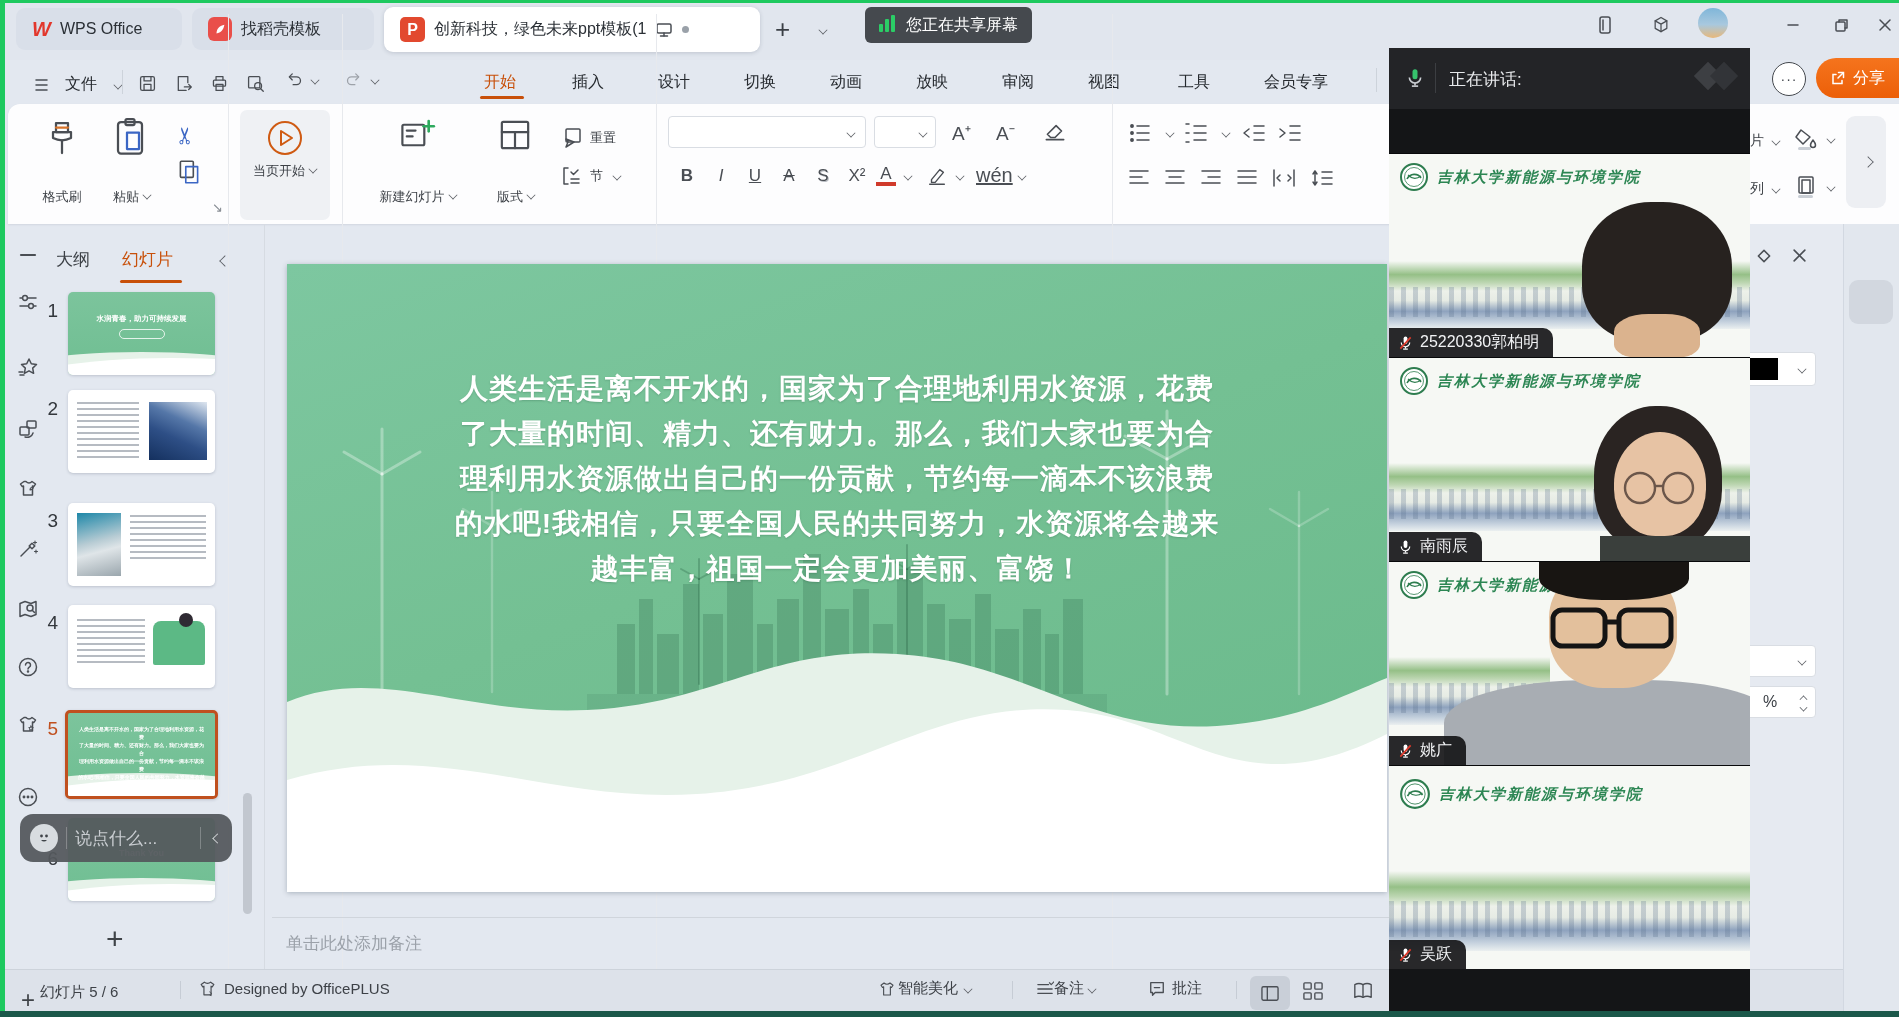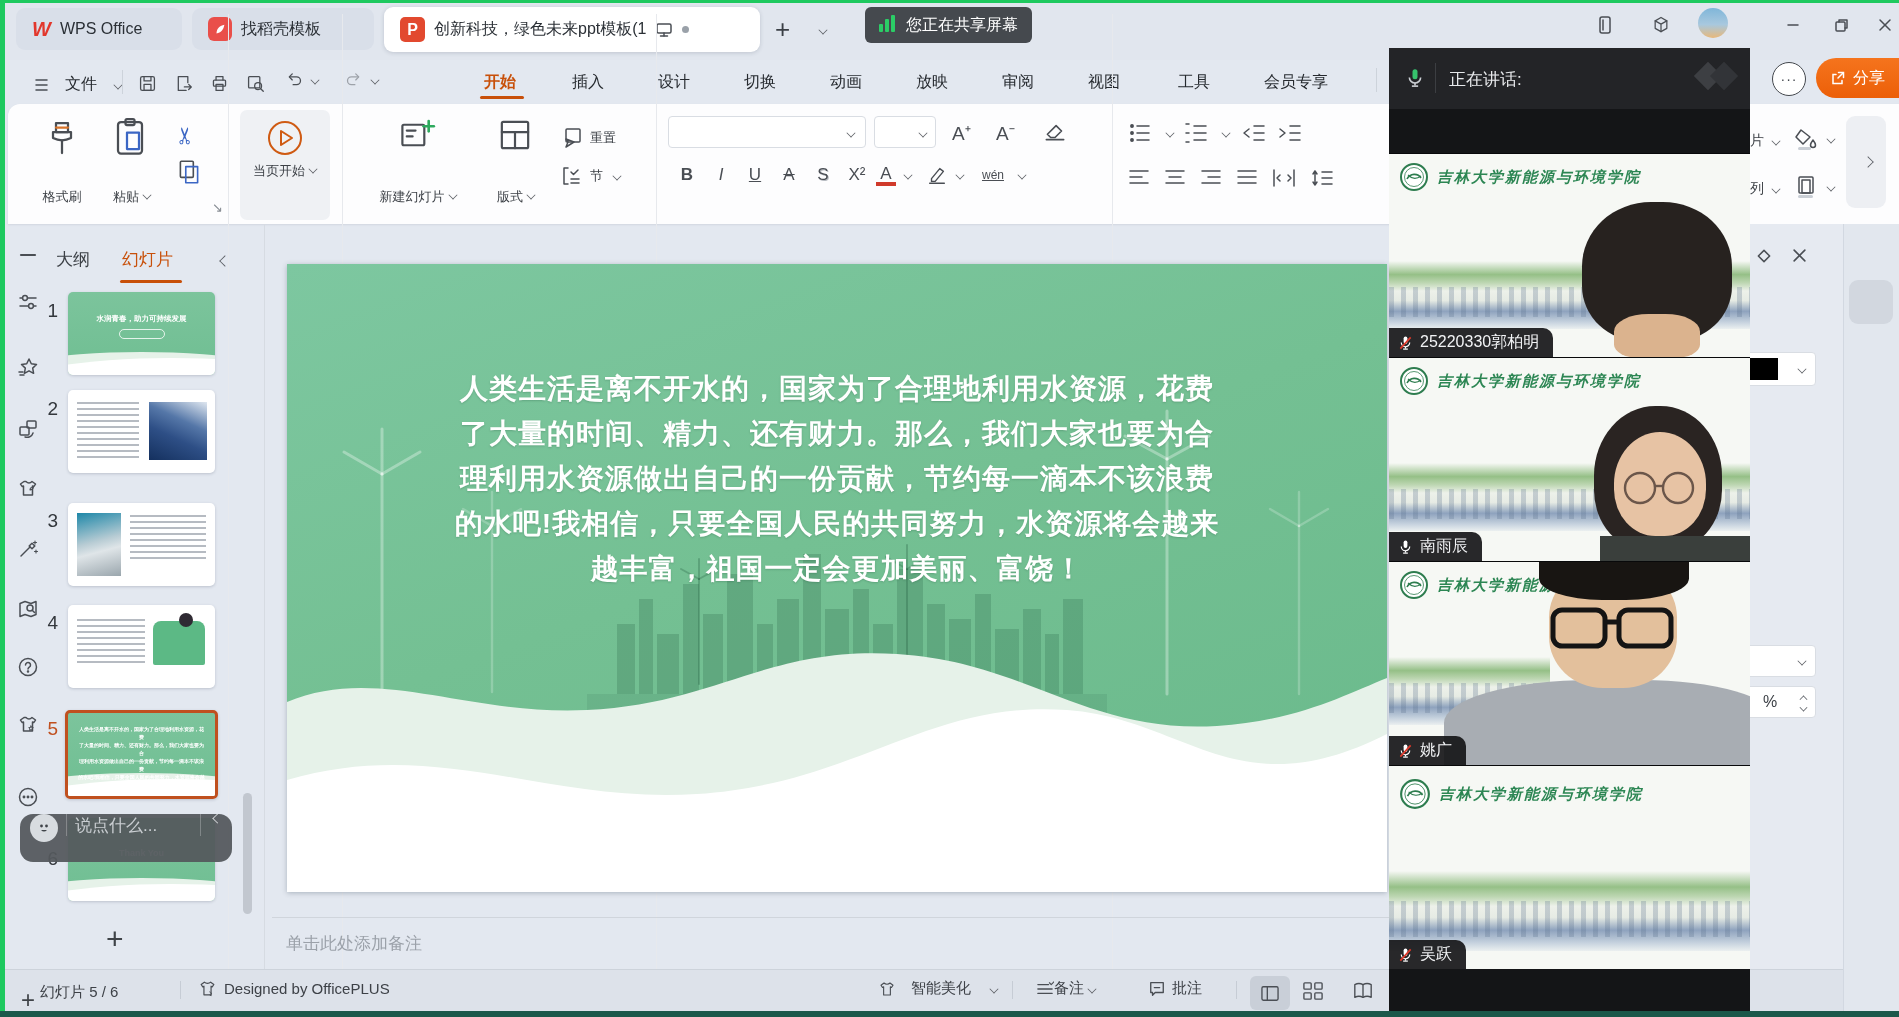--- a/index.html
+++ b/index.html
@@ -15,21 +15,21 @@
   .chv.right{transform:rotate(-45deg) scale(.8)}
   
   .tabbar{left:0;top:0;width:1899px;height:60px;background:#e1e6ee}
   .apptab{height:42px;top:8px;border-radius:9px;background:#d9dfe9;display:flex;align-items:center;gap:9px;padding:0 16px;font-size:16px;color:#2b3036;box-sizing:border-box}
   .doctab{background:#fff;box-shadow:0 1px 4px rgba(40,50,70,.18)}
   .badge{background:#45494e;border-radius:6px;color:#fff;font-size:16px;display:flex;align-items:center;gap:9px;padding:0 14px;height:36px;box-sizing:border-box}
   .bars i{display:inline-block;width:4px;background:#2bcd66;border-radius:1px;margin-right:2px}
   .winbtn{width:26px;height:26px;display:flex;align-items:center;justify-content:center}
   
   .menuitem{font-size:16px;color:#262a2f;padding:6px 6px;cursor:default}
-  .menuitem.active{color:#c8500a;font-weight:bold}
+  .menuitem.active{color:#c8500a;font-weight:normal}
   .mline{position:absolute;height:3px;background:#c8500a;border-radius:2px}
   
   .ribbon{left:8px;top:104px;width:1891px;height:120px;background:#fdfdfe;border-radius:12px 0 0 0;box-shadow:0 1px 2px rgba(60,70,90,.10)}
   .rlabel{font-size:13px;color:#3c4046;text-align:center;white-space:nowrap}
   .rdiv{position:absolute;width:1px;background:#e7e9ed;top:14px;bottom:16px}
   .combo{position:absolute;height:32px;background:#fff;border:1px solid #d9dde3;border-radius:4px;box-sizing:border-box}
   .fmt{font-size:17px;color:#4a4e54;width:30px;text-align:center}
   
   .thumb{position:absolute;left:68px;width:147px;height:83px;background:#fff;border-radius:5px;box-shadow:0 1px 3px rgba(50,60,80,.22);overflow:hidden}
   .snum{position:absolute;left:34px;width:24px;text-align:right;font-size:19px;color:#33373c}
@@ -48,21 +48,21 @@
   
   .sbtxt{font-size:15px;color:#3d4147;white-space:nowrap}
   .sdiv{width:1px;height:18px;background:#c6ccd5}
   
   .rtool{left:1843px;top:224px;width:56px;height:793px;background:#e2e7ee;border-left:1px solid #d2d8e1;z-index:3}
   .rticon{position:absolute;left:17px;width:22px;height:22px;color:#43474d}
   
   .slide{left:287px;top:264px;width:1100px;height:628px;background:linear-gradient(160deg,#7dc7a0 0%,#74c093 45%,#69b98b 100%);box-shadow:0 1px 5px rgba(40,55,75,.3);overflow:hidden}
   .sline{font-size:28px;line-height:45px;font-weight:bold;color:#fff;text-align:center;letter-spacing:1px;text-shadow:0 1px 2px rgba(30,80,55,.25)}
   
-  .cbar{left:20px;top:814px;width:212px;height:48px;background:rgba(84,88,92,.94);border-radius:13px;z-index:6;display:flex;padding:0 10px;box-sizing:border-box;gap:8px}
+  .cbar{left:20px;top:814px;width:212px;height:48px;background:rgba(84,88,92,.94);border-radius:13px;z-index:6;display:flex;align-items:center;padding:0 10px;box-sizing:border-box;gap:8px}
 </style>
 </head>
 <body>
 
 <div class="ab tabbar"></div>
 
 <div class="ab apptab" style="left:16px;width:166px">
   <span style="color:#e2372c;font-weight:900;font-size:20px;font-style:italic">W</span>
   <span>WPS Office</span>
 </div>
@@ -307,21 +307,21 @@
   <span class="fmt" style="text-decoration:line-through">A</span>
   <span class="fmt" style="text-shadow:1px 1px 0 #b8bcc2">S</span>
   <span class="fmt">X²</span>
   <span class="fmt" style="border-bottom:4px solid #d03a2b;line-height:17px;width:20px">A</span>
     <span class="chv"></span>
   <svg width="22" height="22" viewBox="0 0 24 24" class="ic" style="margin-left:10px">
       <path d="M6 16L15 5l4 3-9 11H6z"></path>
       <line x1="4" y1="21" x2="20" y2="21"></line>
     </svg>
     <span class="chv"></span>
-  <span class="fmt" style="width:34px;text-decoration:underline;font-size:12px;margin-left:8px">wén</span>
+  <span class="fmt" style="width:34px;text-decoration:underline;font-size:20px;margin-left:8px">wén</span>
     <span class="chv"></span>
 </div>
 
 <div class="rdiv ab" style="left:1112px"></div>
 
 <div class="ab flex" style="left:1128px;top:122px;gap:10px">
   <svg width="24" height="22" viewBox="0 0 24 22" class="ic">
       <circle cx="4" cy="4" r="1.2" fill="#4a4e54"></circle>
       <circle cx="4" cy="11" r="1.2" fill="#4a4e54"></circle>
       <circle cx="4" cy="18" r="1.2" fill="#4a4e54"></circle>
@@ -564,21 +564,21 @@
 <div class="ab sbtxt" style="left:40px;top:983px">幻灯片 5 / 6</div>
 <div class="ab sdiv" style="left:180px;top:981px"></div>
 <div class="ab flex" style="left:198px;top:979px;gap:7px">
   <svg width="19" height="19" viewBox="0 0 24 24" class="ic">
       <path d="M8 4L4 7l2 3 1.5-1V20h9V9l1.5 1 2-3-4-3c-1 1-2.5 1.6-4 1.6S9 5 8 4z"></path>
       <path d="M15 16l.8 1.8 1.8.3-1.3 1.3.3 1.8-1.6-.9" stroke-width="1"></path>
     </svg>
   <span class="sbtxt">Designed by OfficePLUS</span>
 </div>
 
-<div class="ab flex" style="left:878px;top:979px;gap:15px">
+<div class="ab flex" style="left:878px;top:979px;gap:2px">
   <svg width="18" height="18" viewBox="0 0 24 24" class="ic">
       <path d="M8 4L4 7l2 3 1.5-1V20h9V9l1.5 1 2-3-4-3c-1 1-2.5 1.6-4 1.6S9 5 8 4z"></path>
     </svg>
   <span class="sbtxt">智能美化</span>
     <span class="chv"></span>
 </div>
 <div class="ab sdiv" style="left:1012px;top:981px"></div>
 <div class="ab flex" style="left:1036px;top:979px;gap:0">
   <svg width="18" height="16" viewBox="0 0 20 18" class="ic">
       <line x1="2" y1="4" x2="14" y2="4"></line>

